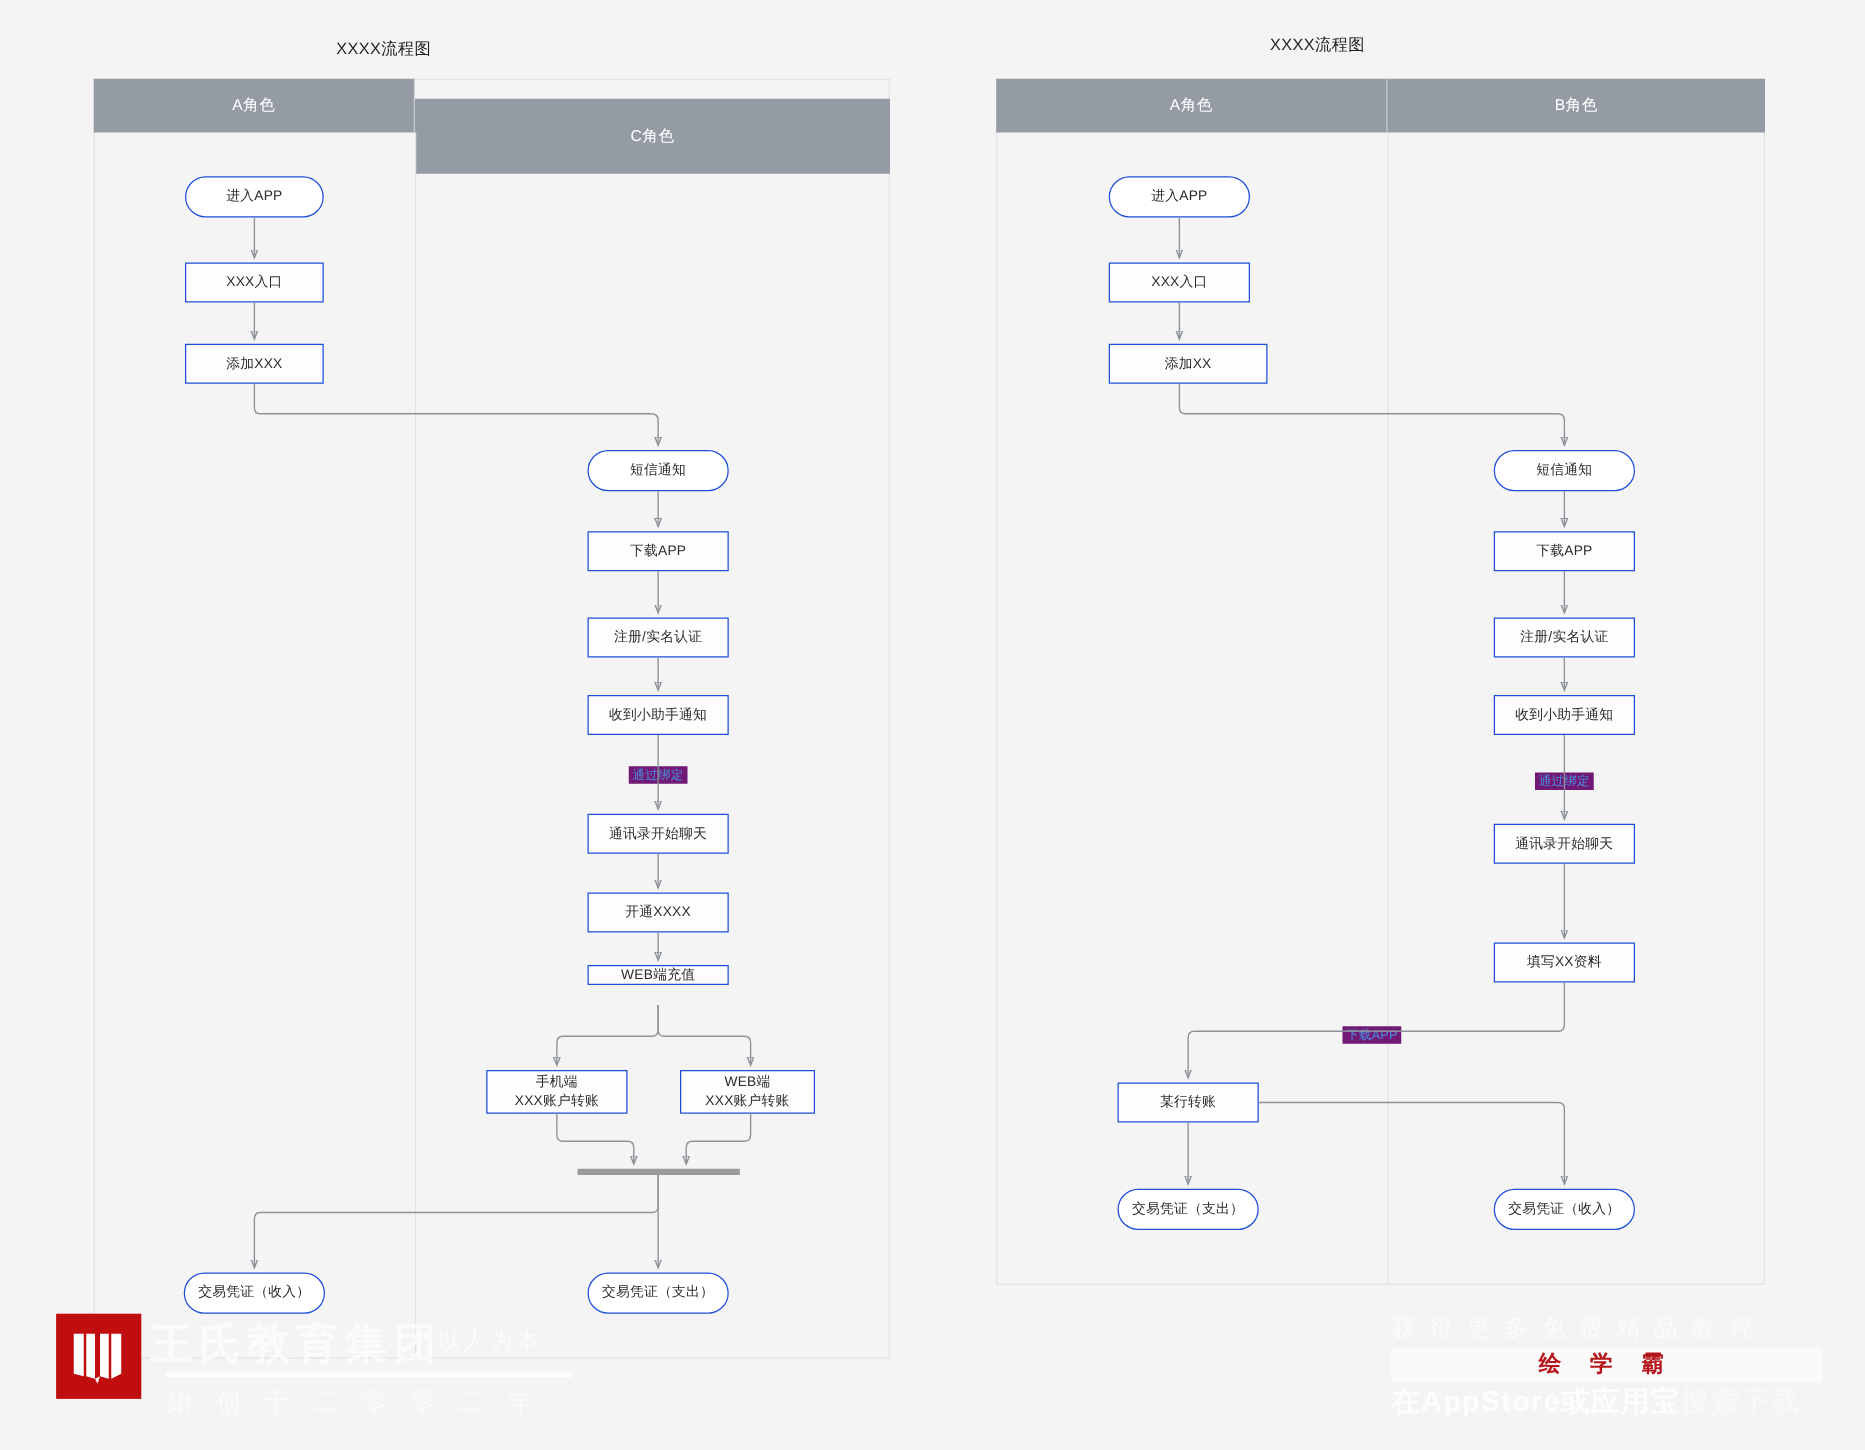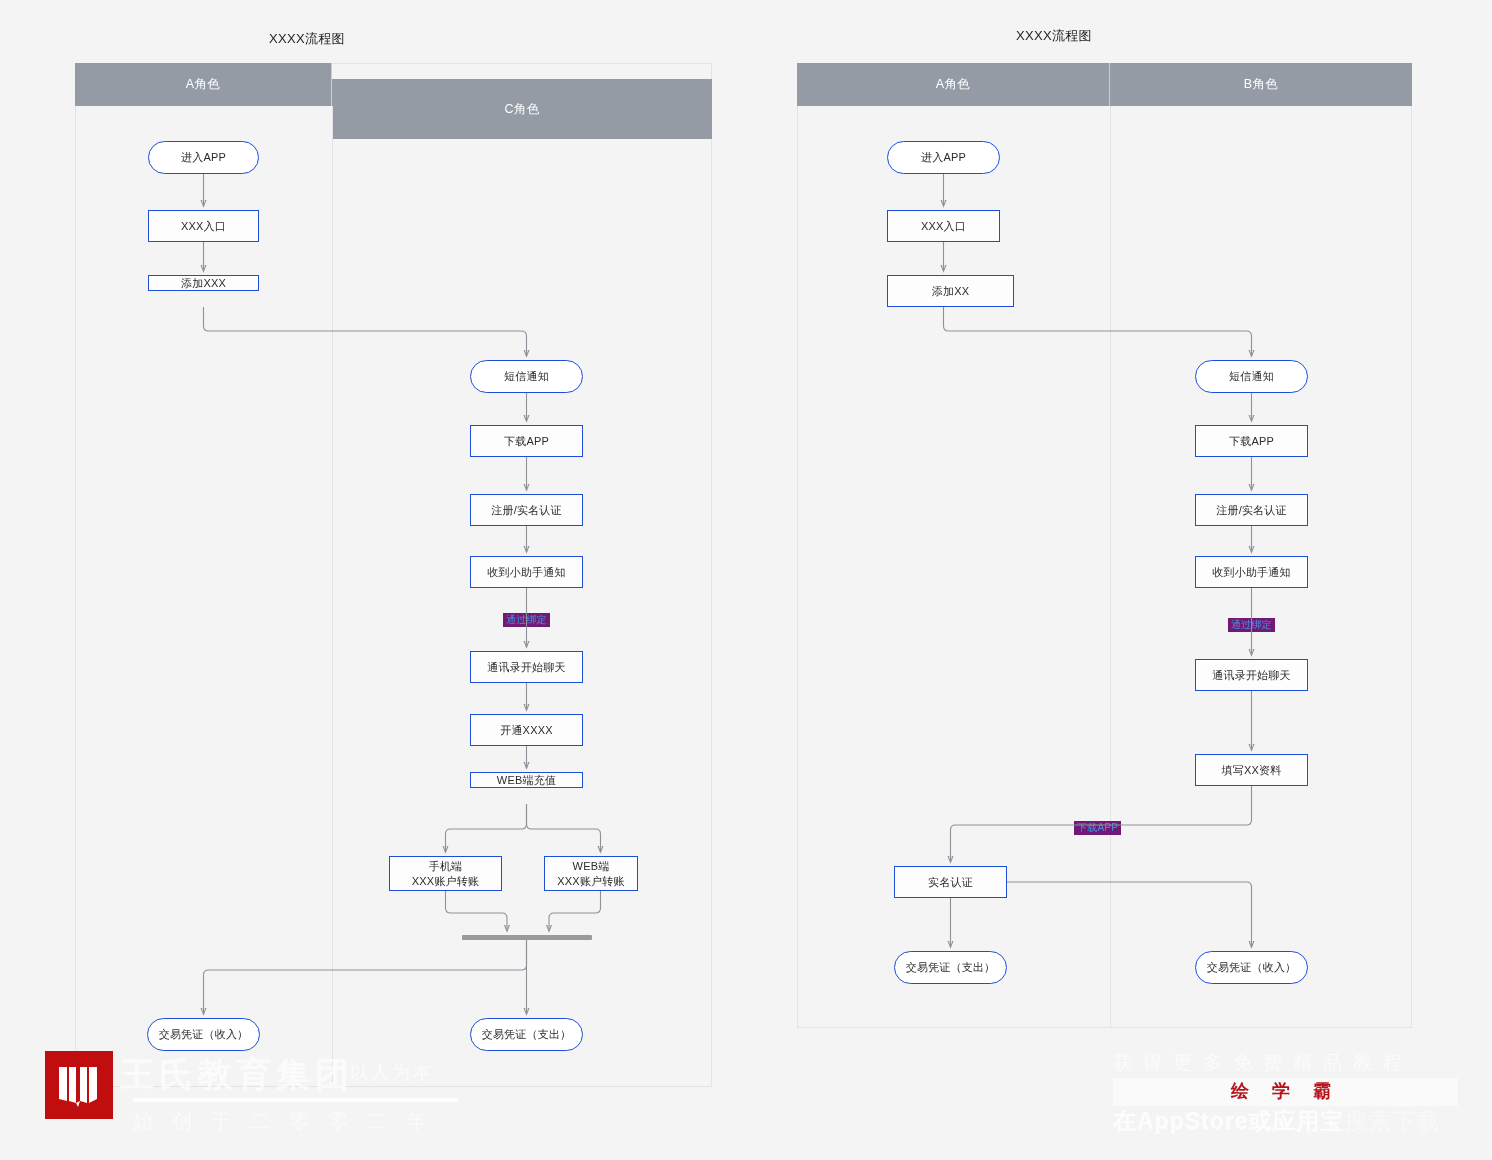--- a/index.html
+++ b/index.html
@@ -121,21 +121,21 @@
     <span>C角色</span>
   </div>
   <div class="lane-div" style="left:332px;top:106px;height:981px;"></div>
 
   <div class="node round" style="left:148px;top:141px;width:111px;height:33px;">
     <span>进入APP</span>
   </div>
   <div class="node" style="left:148px;top:210px;width:111px;height:32px;">
     <span>XXX入口</span>
   </div>
-  <div class="node" style="left:148px;top:275px;width:111px;height:16px;">
+  <div class="node" style="left:148px;top:275px;width:111px;height:32px;">
     <span>添加XXX</span>
   </div>
 
   <div class="node round" style="left:470px;top:360px;width:113px;height:33px;">
     <span>短信通知</span>
   </div>
   <div class="node" style="left:470px;top:425px;width:113px;height:32px;">
     <span>下载APP</span>
   </div>
   <div class="node" style="left:470px;top:494px;width:113px;height:32px;">
@@ -151,21 +151,21 @@
     <span>开通XXXX</span>
   </div>
   <div class="node" style="left:470px;top:772px;width:113px;height:16px;">
     <span>WEB端充值</span>
   </div>
 
   <div class="node two-line" style="left:389px;top:856px;width:113px;height:35px;">
     <span class="ln">手机端</span>
     <span class="ln">XXX账户转账</span>
   </div>
-  <div class="node two-line" style="left:544px;top:856px;width:94px;height:35px;">
+  <div class="node two-line" style="left:544px;top:856px;width:108px;height:35px;">
     <span class="ln">WEB端</span>
     <span class="ln">XXX账户转账</span>
   </div>
 
   <div class="sync-bar" style="left:462px;top:935px;width:130px;"></div>
 
   <div class="node round" style="left:147px;top:1018px;width:113px;height:33px;">
     <span>交易凭证（收入）</span>
   </div>
   <div class="node round" style="left:470px;top:1018px;width:113px;height:33px;">
@@ -212,21 +212,21 @@
     <span>收到小助手通知</span>
   </div>
   <div class="node" style="left:1195px;top:659px;width:113px;height:32px;">
     <span>通讯录开始聊天</span>
   </div>
   <div class="node" style="left:1195px;top:754px;width:113px;height:32px;">
     <span>填写XX资料</span>
   </div>
 
   <div class="node" style="left:894px;top:866px;width:113px;height:32px;">
-    <span>实名认证</span>
+    <span>某行转账</span>
   </div>
 
   <div class="node round" style="left:894px;top:951px;width:113px;height:33px;">
     <span>交易凭证（支出）</span>
   </div>
   <div class="node round" style="left:1195px;top:951px;width:113px;height:33px;">
     <span>交易凭证（收入）</span>
   </div>
 
   <div class="edge-label" style="left:1228px;top:618px;">

